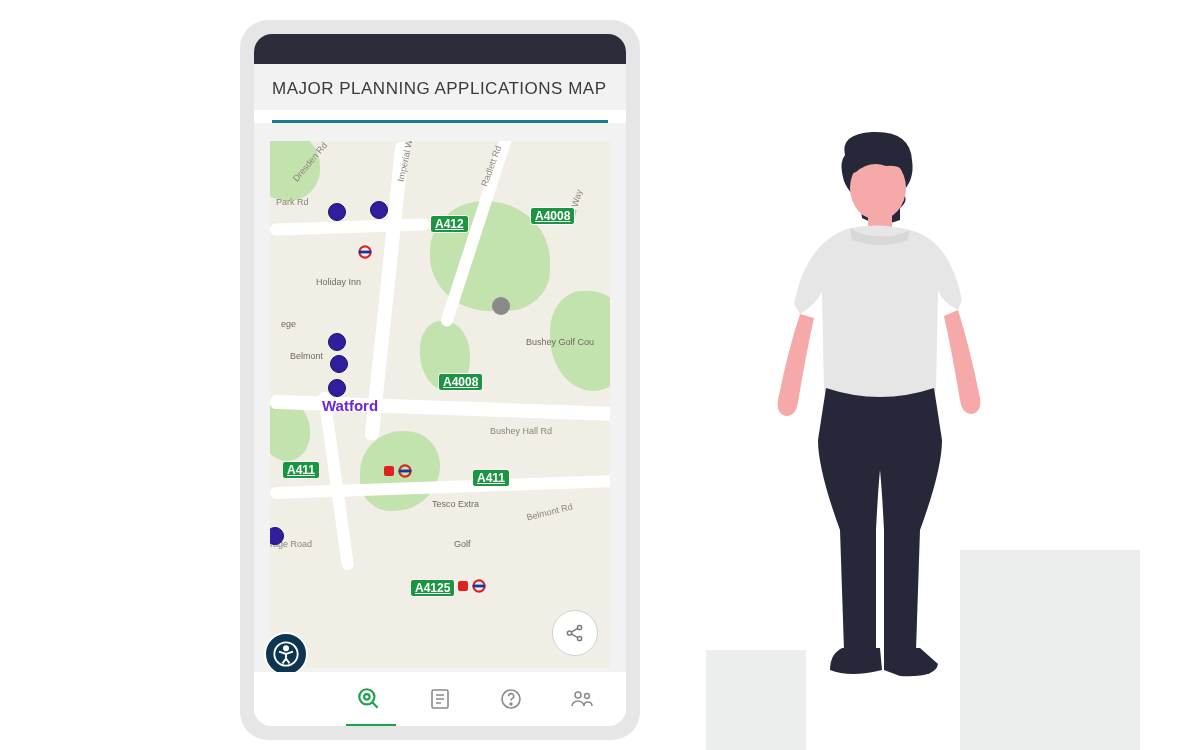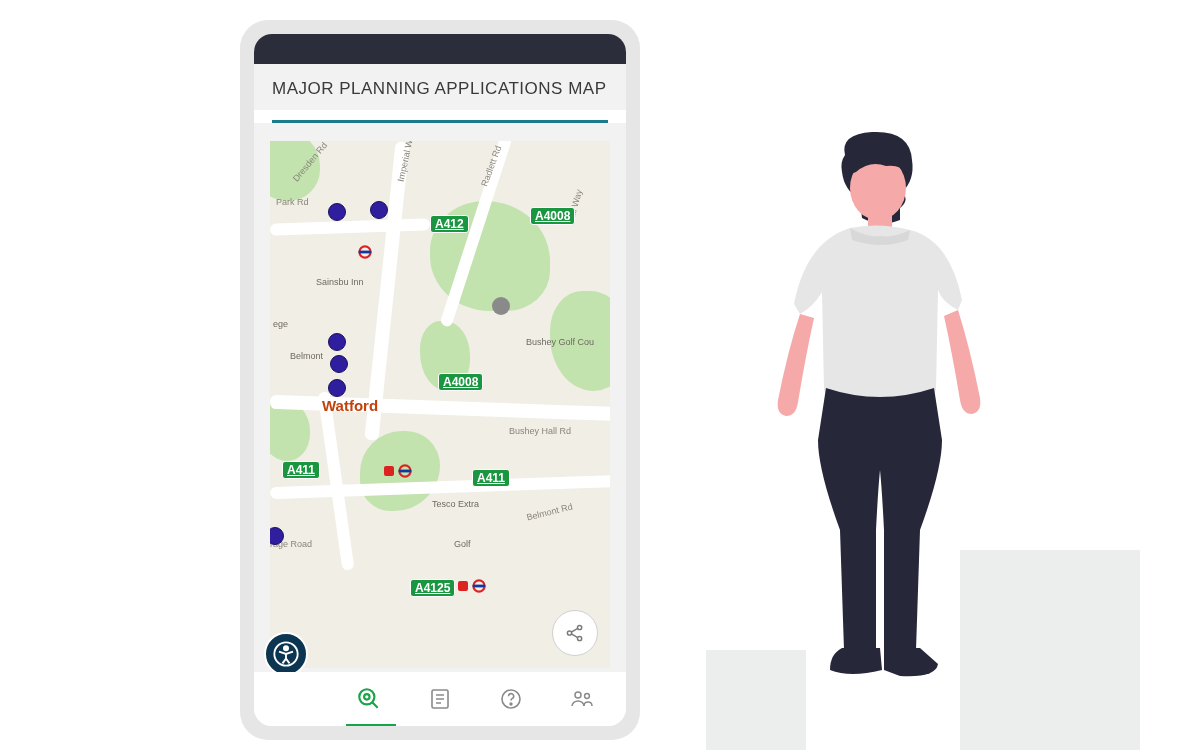--- a/index.html
+++ b/index.html
@@ -76,21 +76,21 @@
   .road-label {
     position: absolute;
     font-size: 9px;
     color: #8a857a;
     white-space: nowrap;
   }
   .city-label {
     position: absolute;
     font-weight: 700;
     font-size: 15px;
-    color: #c2410c;
+    color: #6d28d9;
   }
   .poi-label {
     position: absolute;
     font-size: 9px;
     color: #6e6a60;
     white-space: nowrap;
   }
   .road-shield {
     position: absolute;
     background: #1a9641;
@@ -204,35 +204,35 @@
         <div class="road" style="left:0; top:260px; width:350px; height:14px; transform:rotate(2deg);"></div>
         <div class="road" style="left:110px; top:0; width:14px; height:300px; transform:rotate(6deg);"></div>
         <div class="road" style="left:200px; top:-10px; width:12px; height:200px; transform:rotate(18deg);"></div>
         <div class="road" style="left:60px; top:250px; width:12px; height:180px; transform:rotate(-8deg);"></div>
         <div class="road" style="left:0; top:340px; width:350px; height:12px; transform:rotate(-2deg);"></div>
 
         <span class="road-label" style="left:6px; top:56px;">Park Rd</span>
         <span class="road-label" style="left:110px; top:10px; transform:rotate(-78deg);">Imperial Way</span>
         <span class="road-label" style="left:200px; top:20px; transform:rotate(-70deg);">Radlett Rd</span>
         <span class="road-label" style="left:288px; top:60px; transform:rotate(-75deg);">Mill Way</span>
-        <span class="road-label" style="left:220px; top:285px;margin-left:19px;">Bushey Hall Rd</span>
+        <span class="road-label" style="left:220px; top:285px;">Bushey Hall Rd</span>
         <span class="road-label" style="left:256px; top:366px; transform:rotate(-14deg);">Belmont Rd</span>
         <span class="road-label" style="left:16px; top:16px; transform:rotate(-50deg);">Dresden Rd</span>
         <span class="road-label" style="left:0px; top:398px;">rage Road</span>
 
         <span class="road-shield" style="left:160px; top:74px;">A412</span>
         <span class="road-shield" style="left:260px; top:66px;">A4008</span>
         <span class="road-shield" style="left:168px; top:232px;">A4008</span>
         <span class="road-shield" style="left:12px; top:320px;">A411</span>
         <span class="road-shield" style="left:202px; top:328px;">A411</span>
         <span class="road-shield" style="left:140px; top:438px;">A4125</span>
 
-        <span class="poi-label" style="left:46px; top:136px;">Sainsbu Inn</span>
+        <span class="poi-label" style="left:46px; top:136px;">Holiday Inn</span>
         <span class="poi-label" style="left:20px; top:210px;">Belmont</span>
-        <span class="poi-label" style="left:3px; top:178px;">ege</span>
+        <span class="poi-label" style="left:11px; top:178px;">ege</span>
         <span class="poi-label" style="left:162px; top:358px;">Tesco Extra</span>
         <span class="poi-label" style="left:184px; top:398px;">Golf</span>
         <span class="poi-label" style="left:256px; top:196px;">Bushey Golf Cou</span>
 
         <span class="city-label" style="left:52px; top:256px;">Watford</span>
 
         <span class="tube-icon" style="left:88px; top:104px;">
           <svg viewBox="0 0 20 20" width="14" height="14">
               <circle cx="10" cy="10" r="8" fill="none" stroke="#d22" stroke-width="3"></circle>
               <rect x="1" y="8" width="18" height="4" fill="#1238a0"></rect>

